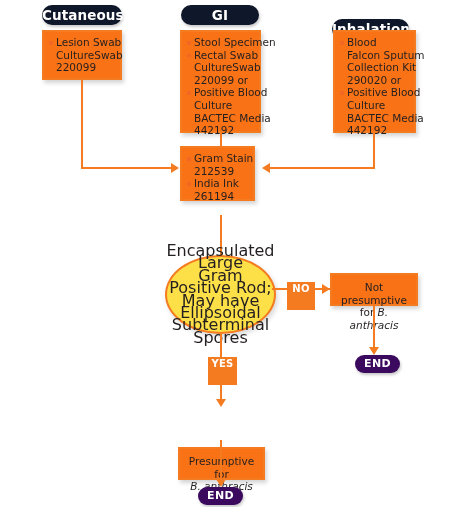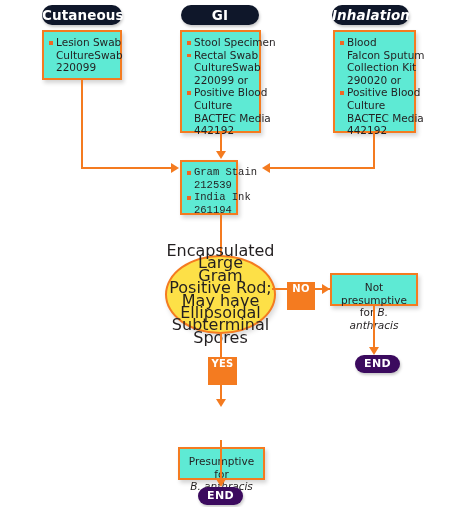--- a/index.html
+++ b/index.html
@@ -46,21 +46,21 @@
     line-height: 18px;
     height: 18px;
     text-align: center;
     letter-spacing: 0.4px;
     box-shadow: 1px 2px 3px rgba(0,0,0,0.22);
   }
 
   
   .box {
     position: absolute;
-    background: #5eead4;
+    background: #f97316;
     border: 2px solid #f47b20;
     box-sizing: border-box;
     box-shadow: 2px 3px 4px rgba(0,0,0,0.17);
     font-size: 10.5px;
     line-height: 12.6px;
     color: #231f20;
     padding: 4px 4px 3px 5px;
   }
   .box .ln {
     display: block;
@@ -155,21 +155,21 @@
 </style>
 </head>
 <body>
 
 <div id="canvas">
 
   <div class="pill" style="left:42px; top:5px; width:80px; height:20px;">Cutaneous</div>
 
   <div class="pill" style="left:181px; top:5px; width:78px; height:20px;">GI</div>
 
-  <div class="pill" style="left:332px; top:5px; width:77px; height:20px;font-style:italic;">Inhalation</div>
+  <div class="pill" style="left:332px; top:19px; width:77px; height:20px;">Inhalation</div>
 
   <div class="box" style="left:42px; top:30px; width:80px; height:50px;">
     <span class="ln bullet">Lesion Swab</span>
     <span class="ln cont">CultureSwab</span>
     <span class="ln cont">220099</span>
   </div>
 
   <div class="box" style="left:180px; top:30px; width:81px; height:103px;">
     <span class="ln bullet">Stool Specimen</span>
     <span class="ln bullet">Rectal Swab</span>
@@ -196,21 +196,21 @@
   <div class="hline" style="left:81px; top:167px; width:92px;"></div>
   <div class="arrow-right" style="left:171px; top:163px;"></div>
 
   <div class="vline" style="left:220px; top:133px; height:20px;"></div>
   <div class="arrow-down" style="left:216px; top:151px;"></div>
 
   <div class="vline" style="left:373px; top:133px; height:35px;"></div>
   <div class="hline" style="left:270px; top:167px; width:105px;"></div>
   <div class="arrow-left" style="left:262px; top:163px;"></div>
 
-  <div class="box" style="left:180px; top:160px; width:58px; height:55px;font-family:Liberation Mono, monospace;">
+  <div class="box" style="left:180px; top:146px; width:75px; height:55px;">
     <span class="ln bullet">Gram Stain</span>
     <span class="ln cont">212539</span>
     <span class="ln bullet">India Ink</span>
     <span class="ln cont">261194</span>
   </div>
 
   <div class="vline" style="left:220px; top:215px; height:42px;"></div>
 
   <div class="ellipse" style="left:165px; top:255px; width:111px; height:79px;">
     <div class="inner">

